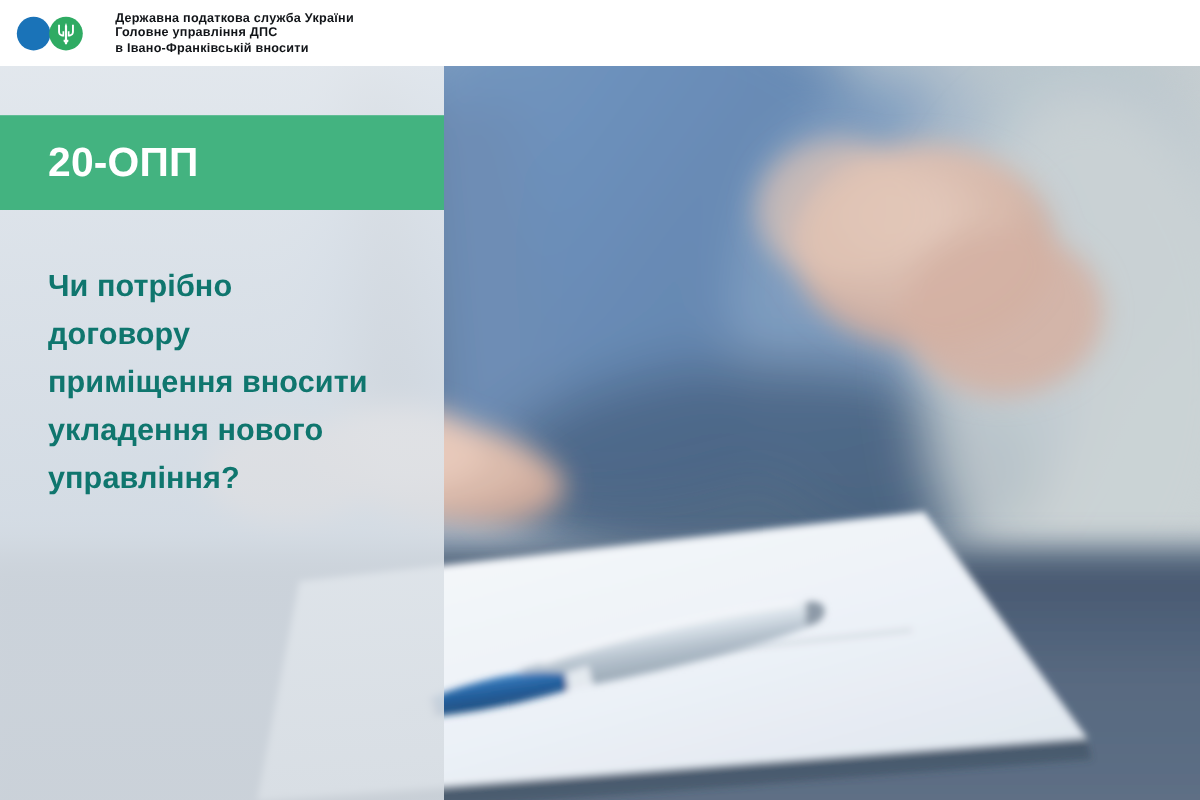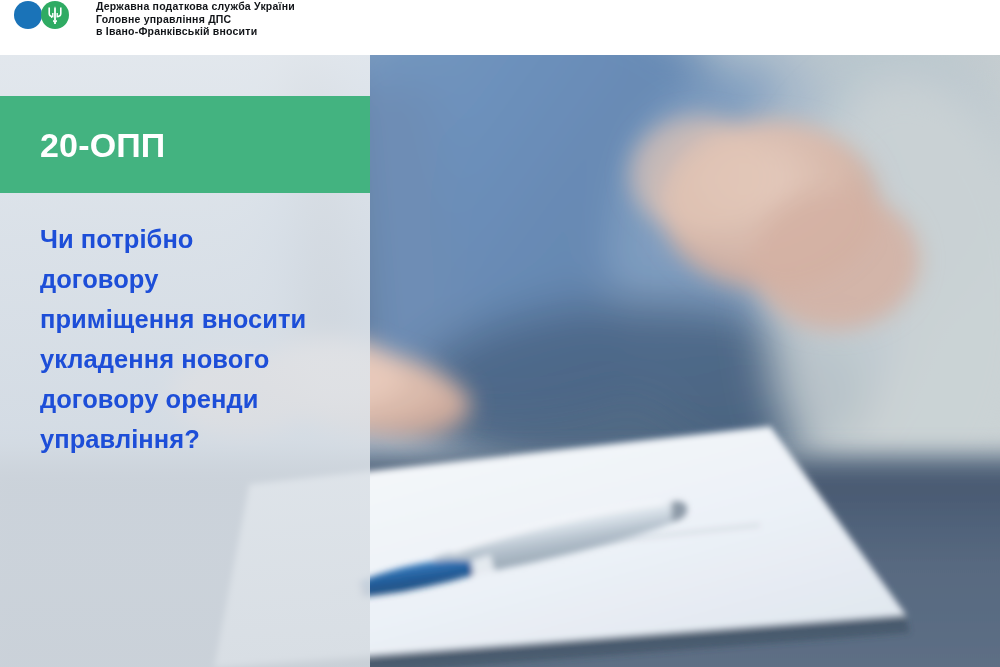--- a/index.html
+++ b/index.html
@@ -21,21 +21,21 @@
   }
 
   
   .header {
     position: absolute;
     left: 0; top: 0;
     width: 1000px;
     height: 55px;
     background: #ffffff;
     display: flex;
-    align-items: flex-start;
+    align-items: center;
     z-index: 40;
   }
   .logo {
     position: relative;
     width: 66px;
     height: 30px;
     margin-left: 14px;
     flex: 0 0 auto;
   }
   .logo-circle-blue {
@@ -91,21 +91,21 @@
         rgba(214,220,226,0.90) 100%);
     z-index: 10;
   }
 
   
   .green-banner {
     position: absolute;
     left: 0;
     top: 96px;
     width: 370px;
-    height: 97px;
+    height: 79px;
     background: #43b380;
     display: flex;
     align-items: center;
     z-index: 20;
   }
   .green-banner-title {
     margin-left: 40px;
     font-size: 34px;
     font-weight: bold;
     color: #ffffff;
@@ -116,21 +116,21 @@
   
   .question {
     position: absolute;
     left: 40px;
     top: 219px;
     width: 345px;
     z-index: 25;
     font-size: 25.5px;
     font-weight: bold;
     line-height: 40px;
-    color: #1d4ed8;
+    color: #0f766e;
     letter-spacing: 0.002em;
   }
   .question span { display: block; white-space: nowrap; }
 </style>
 </head>
 <body>
 
 <div class="poster">
 
   <div class="photo">
@@ -258,21 +258,20 @@
 
   <div class="green-banner">
     <div class="green-banner-title">20-ОПП</div>
   </div>
 
   <div class="question">
     <span>Чи потрібно</span>
     <span>договору</span>
     <span>приміщення вносити</span>
     <span>укладення нового</span>
-    <span>договору оренди</span>
     <span>управління?</span>
   </div>
 
   <div class="header">
 
     <div class="logo">
       <div class="logo-circle-blue"></div>
       <div class="logo-circle-green"></div>
       <svg class="logo-trident" viewBox="0 0 16 20" aria-hidden="true">
         <path d="M8 1.2 L8.9 3.6 L8.9 15.4 L7.1 15.4 L7.1 3.6 Z" fill="#ffffff"></path>

